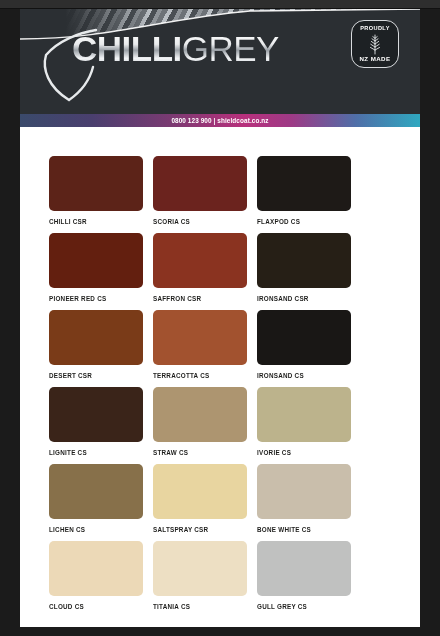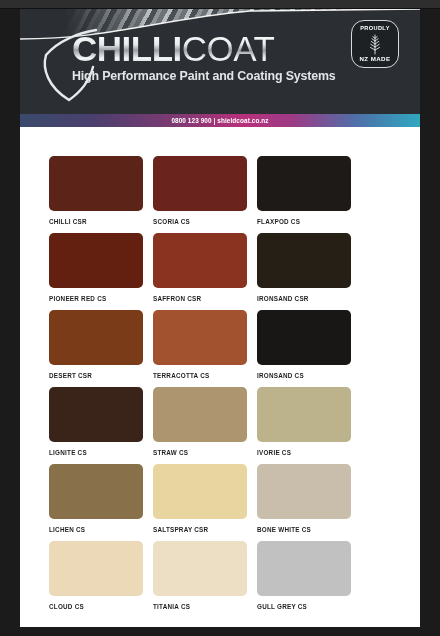--- a/index.html
+++ b/index.html
@@ -218,22 +218,21 @@
       <svg class="roof-curve" viewBox="0 0 400 48" preserveAspectRatio="none">
         <path d="M0,48 L0,30 C 90,30 140,10 230,2 L400,0 L400,48 Z" fill="#2b2f33"></path>
         <path d="M0,30 C 90,30 140,10 230,2 L400,0" fill="none" stroke="#ffffff" stroke-width="1.4" opacity="0.92"></path>
       </svg>
 
       <svg class="shield-mark" viewBox="0 0 62 78">
         <path d="M58,5 C40,8 20,16 8,30 C4,44 10,62 31,75 C44,66 52,54 55,42" fill="none" stroke="#e7eaec" stroke-width="2.4" stroke-linecap="round"></path>
       </svg>
 
       <div id="brand-block">
-        <div id="brand-wordmark"><span>CHILLI</span><span class="thin">COAT</span></div>
-        <div id="brand-tagline">High Performance Paint and Coating Systems</div>
+        <div id="brand-wordmark"><span>CHILLI</span><span class="thin">GREY</span></div>
       </div>
 
       <div id="nz-badge">
         <div class="bt">PROUDLY</div>
         <svg class="fern" viewBox="0 0 24 24">
           <g stroke="#f0f2f4" stroke-width="0.85" stroke-linecap="round" fill="none">
             <path d="M12,22 C12,15 12,8 12,3"></path>
             <path d="M12,18 L7.5,15.5 M12,18 L16.5,15.5"></path>
             <path d="M12,15 L7.8,12.3 M12,15 L16.2,12.3"></path>
             <path d="M12,12 L8.3,9.4 M12,12 L15.7,9.4"></path>

